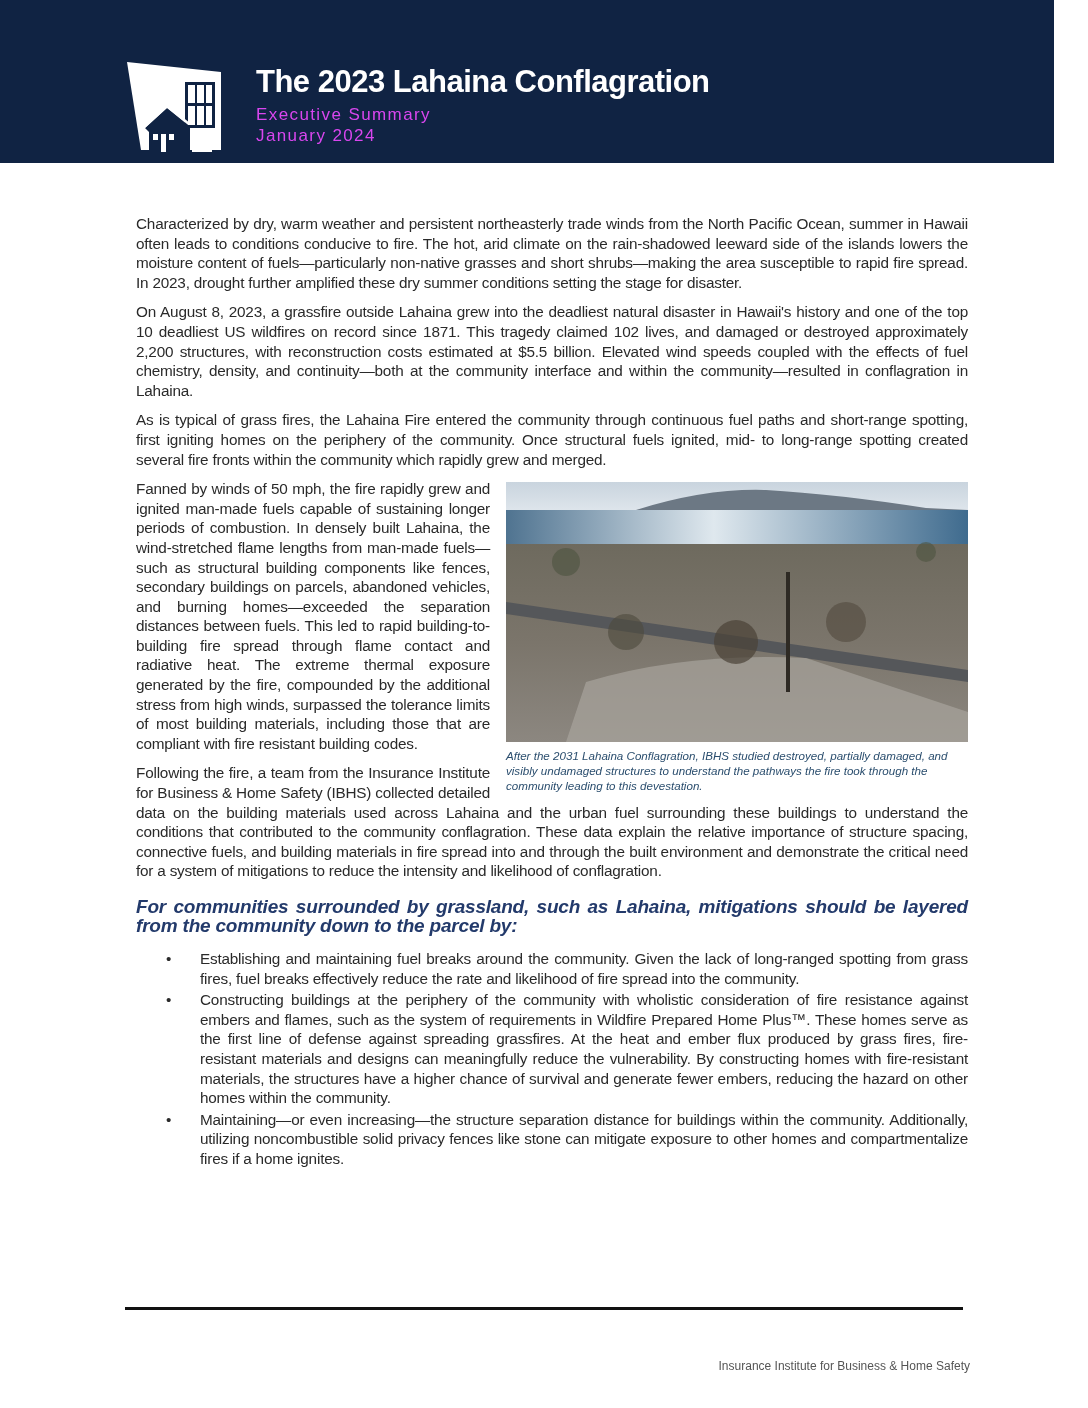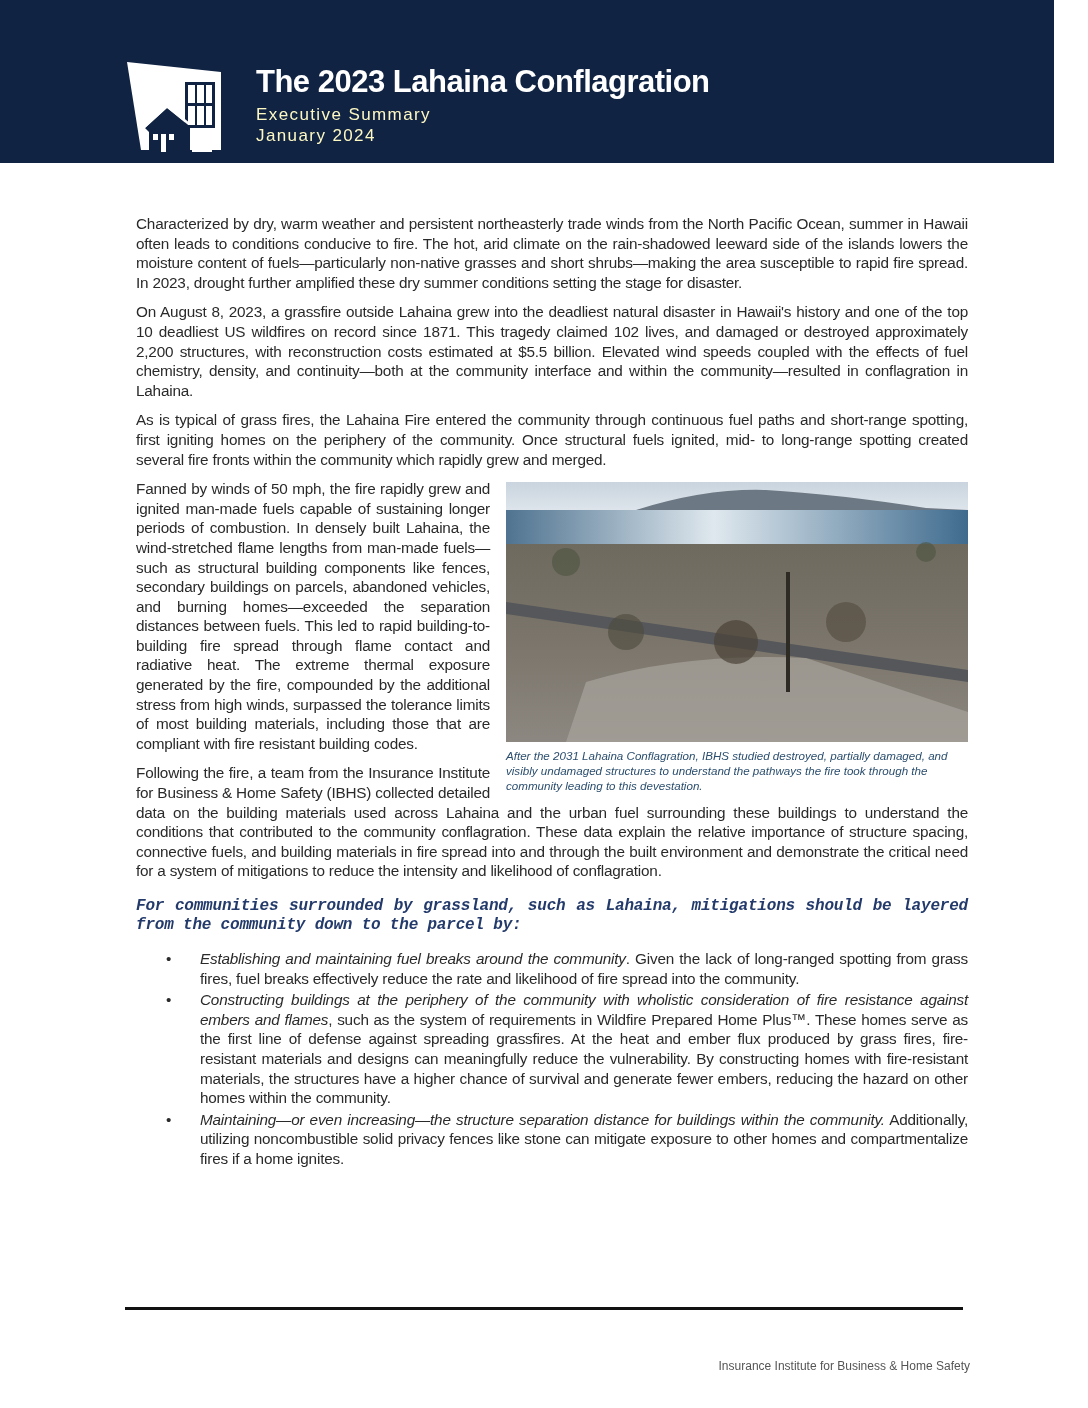--- a/index.html
+++ b/index.html
@@ -1,33 +1,33 @@
 <!DOCTYPE html>
 <html><head>
 <meta charset="utf-8">
 <style>
   html, body { margin: 0; padding: 0; background: #ffffff; }
   body { width: 1088px; height: 1408px; position: relative; overflow: hidden;
          font-family: "Liberation Sans", "DejaVu Sans", sans-serif; color: #222; }
   .header { position: absolute; left: 0; top: 0; width: 1054px; height: 163px; background: #102343; }
   .logo { position: absolute; left: 127px; top: 62px; width: 96px; height: 90px; }
   .title { position: absolute; left: 256px; top: 64px; font-size: 31px; font-weight: bold; color: #fff; letter-spacing: -0.5px; }
-  .subtitle { position: absolute; left: 256px; top: 104px; font-size: 17px; color: #fef9c3; letter-spacing: 1.4px; line-height: 21px; }
+  .subtitle { position: absolute; left: 256px; top: 104px; font-size: 17px; color: #d946ef; letter-spacing: 1.4px; line-height: 21px; }
   .content { position: absolute; left: 136px; top: 214px; width: 832px; font-size: 15.3px; line-height: 19.6px; color: #2a2a2a; }
   .content p { margin: 0 0 10px 0; text-align: justify; letter-spacing: -0.2px; }
   .wrap { position: relative; }
   .figure { float: right; width: 462px; margin: 3px 0 6px 16px; }
   .photo { width: 462px; height: 260px; display: block; }
   .caption { font-size: 11.6px; font-style: italic; color: #2b4e6e; line-height: 15px; margin-top: 6px; }
   .float-text { letter-spacing: 0.2px; }
-  .callout { font-weight: bold; font-style: italic; color: #233a6b; font-size: 16px; line-height: 19px; margin: 16px 0 14px 0 !important; text-align: left; font-family: Liberation Mono, monospace; }
+  .callout { font-weight: bold; font-style: italic; color: #233a6b; font-size: 19px; line-height: 19px; margin: 16px 0 14px 0 !important; text-align: left; }
   ul.bullets { list-style: none; margin: 0; padding: 0; }
   ul.bullets li { position: relative; padding-left: 64px; text-align: justify; margin-bottom: 2px; letter-spacing: -0.2px; }
   ul.bullets li .dot { position: absolute; left: 30px; top: 0; }
-  .em { font-style: italic; }
+  .em { }
   .footer-rule { position: absolute; left: 125px; top: 1307px; width: 838px; height: 3px; background: #111; }
   .footer-text { position: absolute; right: 118px; top: 1314px; font-size: 12px; color: #555; margin-top: 45px; }
 </style>
 </head>
 <body>
 
 <div class="header">
   <svg class="logo" viewBox="0 0 96 90">
     <polygon points="0,0 94,10 94,88 14,88" fill="#ffffff"></polygon>
 

